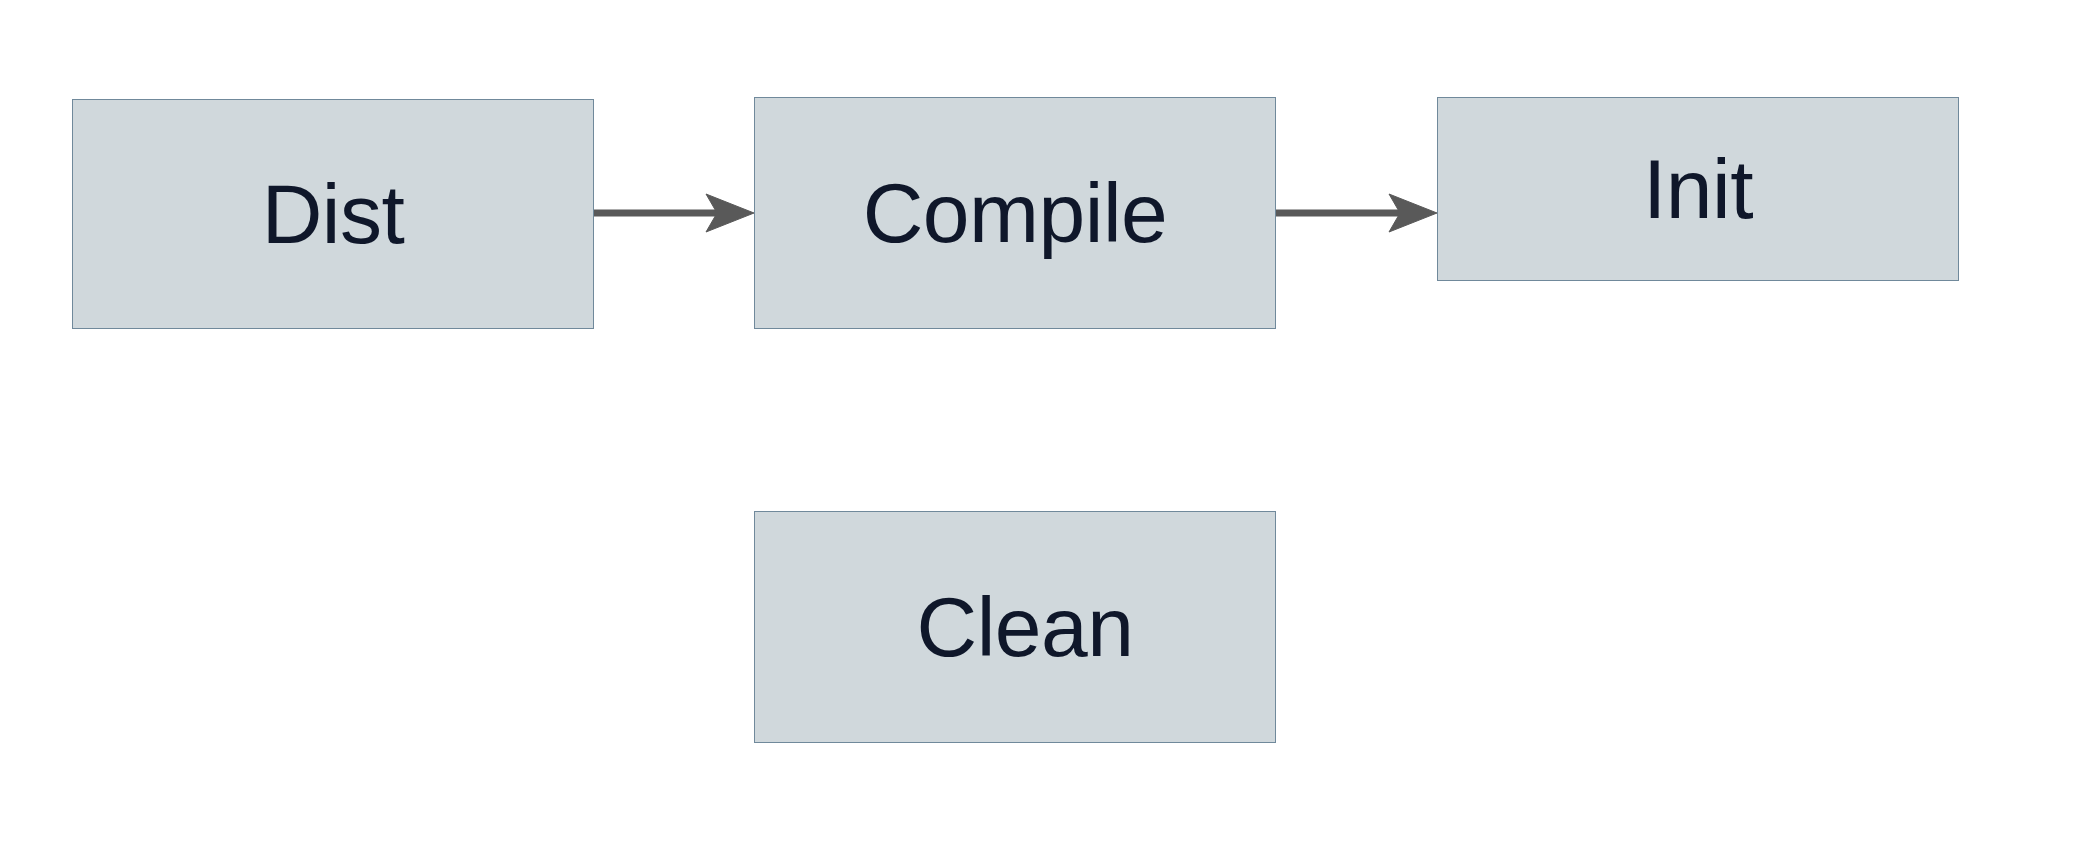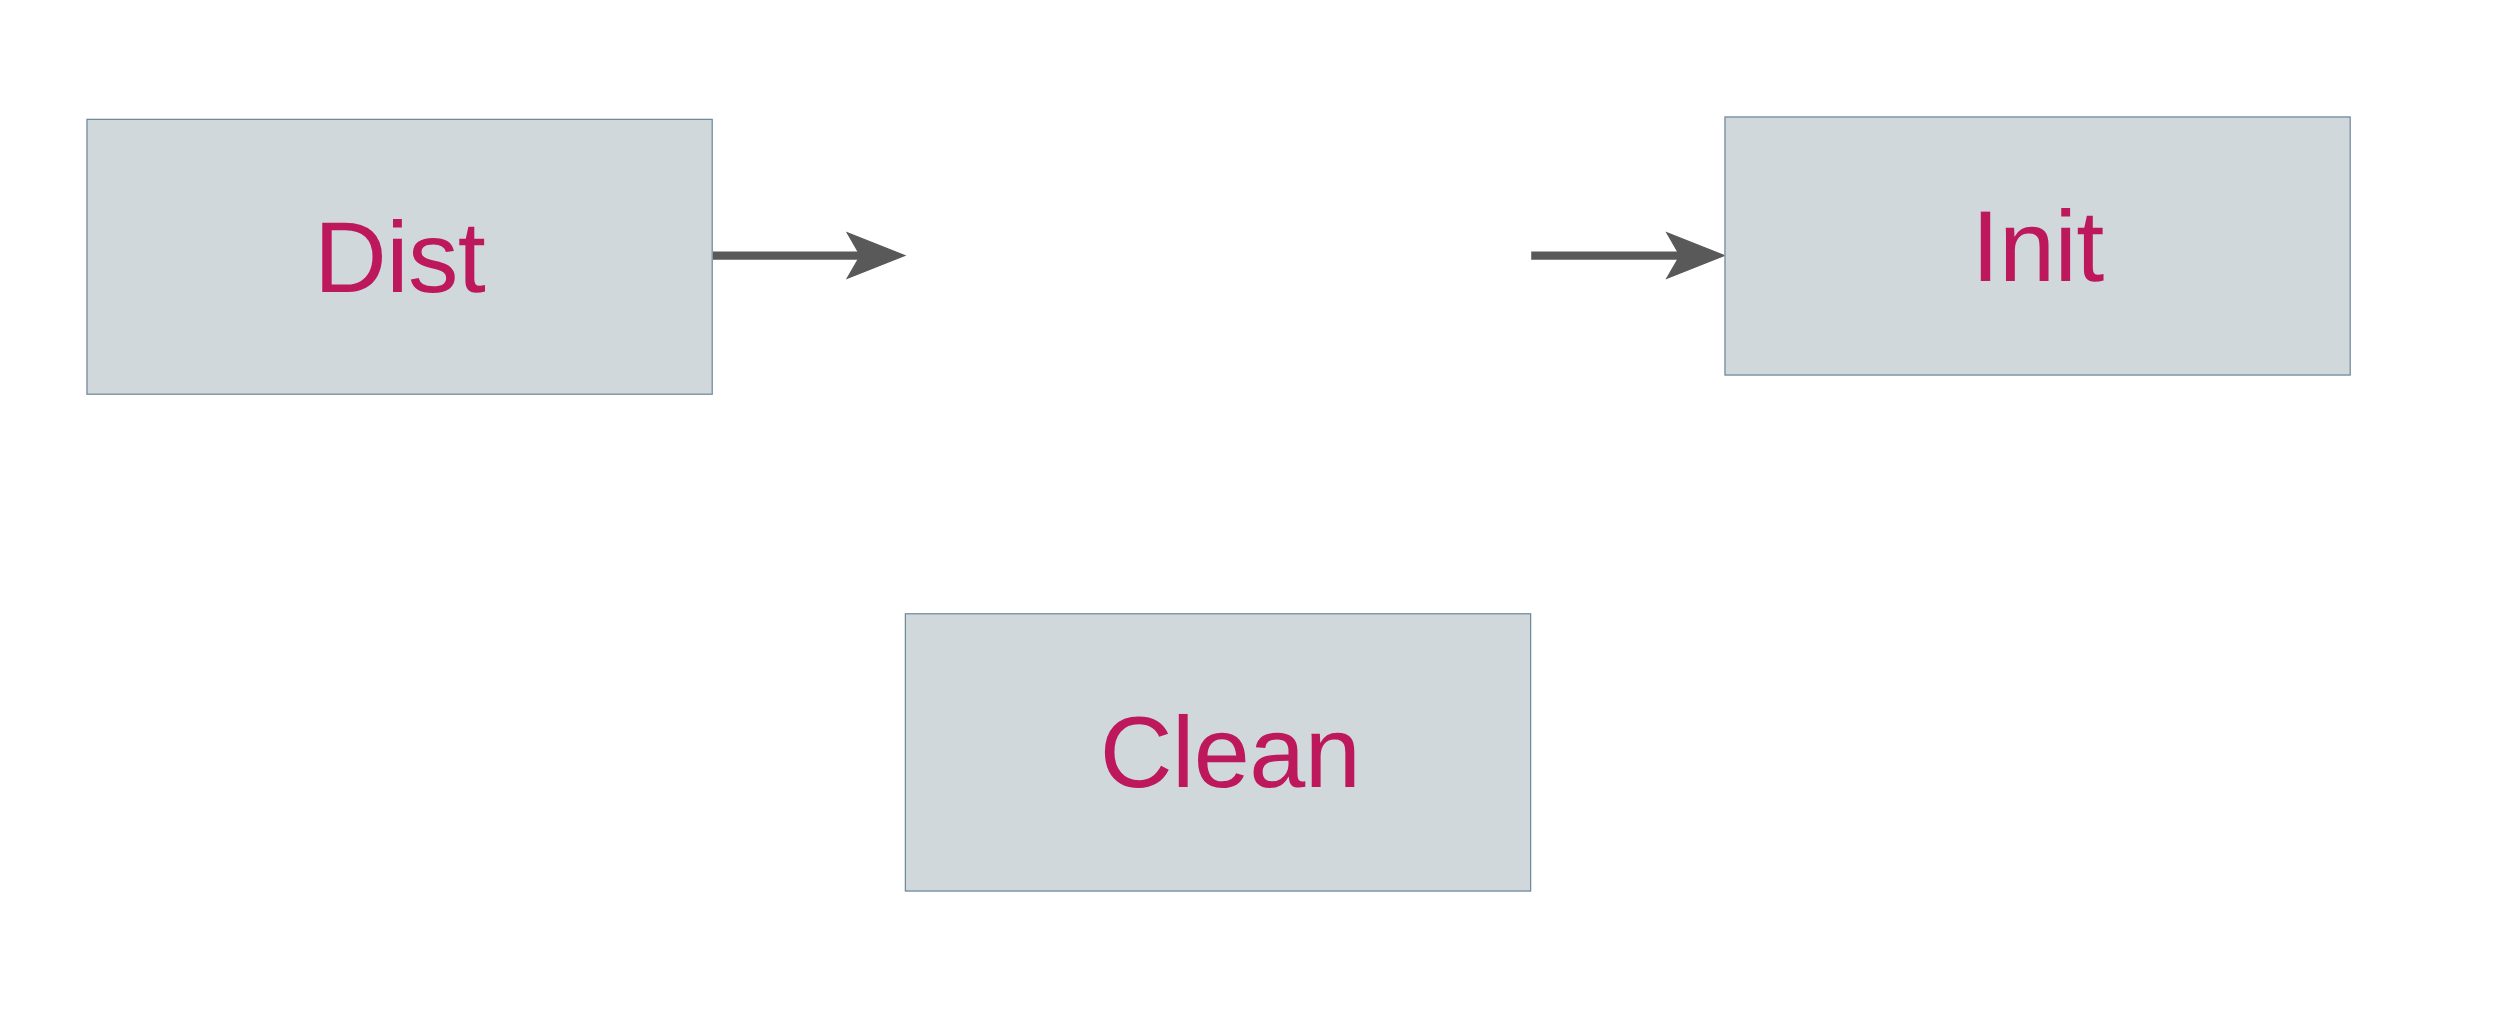--- a/index.html
+++ b/index.html
@@ -23,21 +23,21 @@
     background: #d0d8dc;
     border: 1.6px solid #70899b;
     display: flex;
     align-items: center;
     justify-content: center;
   }
   .node-label {
     font-family: "Liberation Sans", sans-serif;
     font-size: 84px;
     font-weight: 400;
-    color: #be185d;
+    color: #0f172a;
     line-height: 1;
     letter-spacing: -0.5px;
     white-space: nowrap;
     user-select: none;
   }
   .edge {
     position: absolute;
     overflow: visible;
   }
   .edge svg {
@@ -69,22 +69,25 @@
       <g>
         <path d="M 1437 213 L 1389 194 L 1400 213 L 1389 232 Z" fill="#595959" stroke="#595959" stroke-width="1" stroke-linejoin="miter"></path>
       </g>
     </svg>
   </div>
 
   <div class="node" style="left:72px; top:99px; width:522px; height:230px;">
     <span class="node-label">Dist</span>
   </div>
 
+  <div class="node" style="left:754px; top:97px; width:522px; height:232px;">
+    <span class="node-label">Compile</span>
+  </div>
 
-  <div class="node" style="left:1437px; top:97px; width:522px; height:216px;">
+  <div class="node" style="left:1437px; top:97px; width:522px; height:184px;">
     <span class="node-label">Init</span>
   </div>
 
   <div class="node" style="left:754px; top:511px; width:522px; height:232px;padding-left:20px;">
     <span class="node-label">Clean</span>
   </div>
 
 </div>
 
 </body></html>

